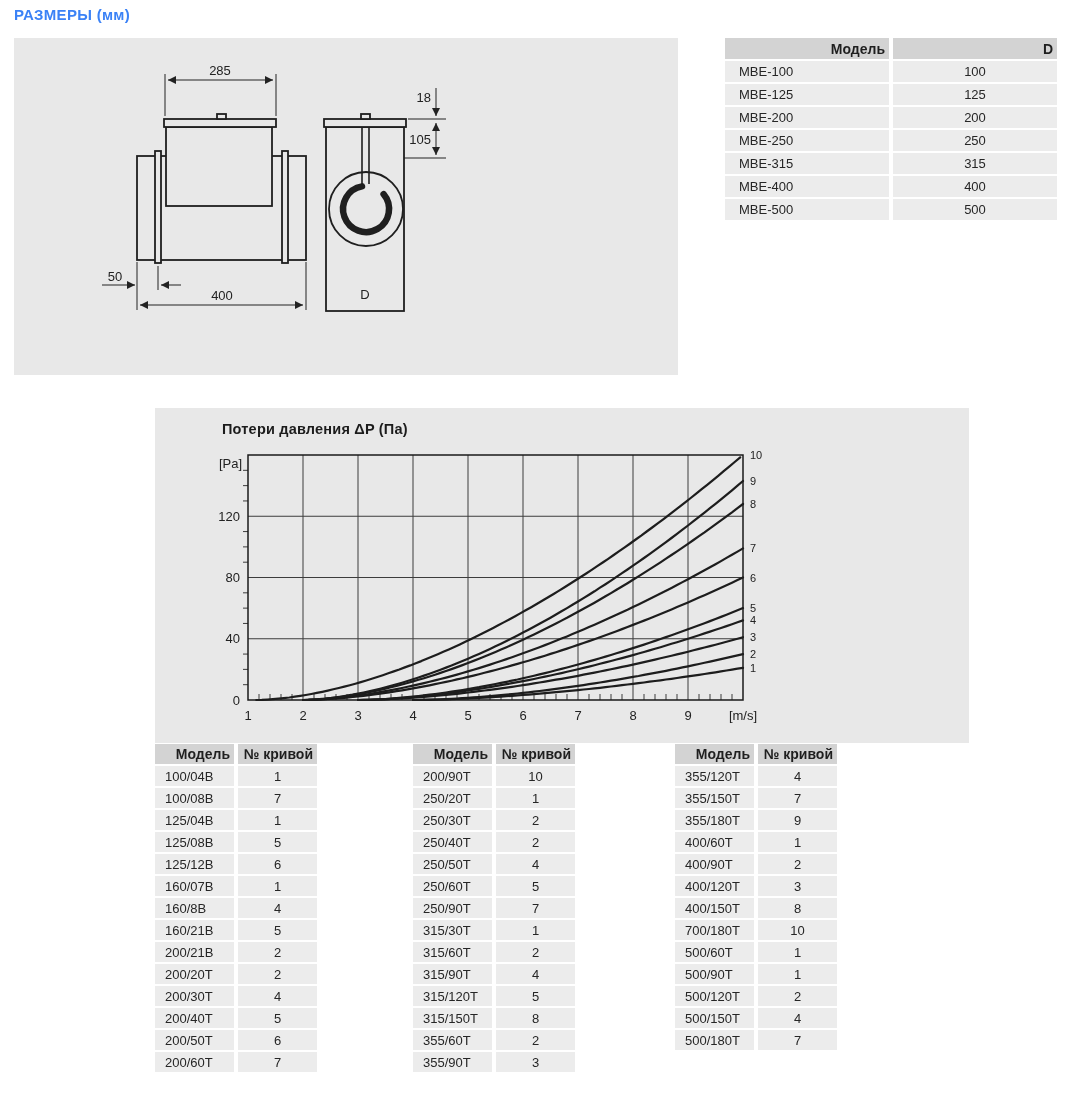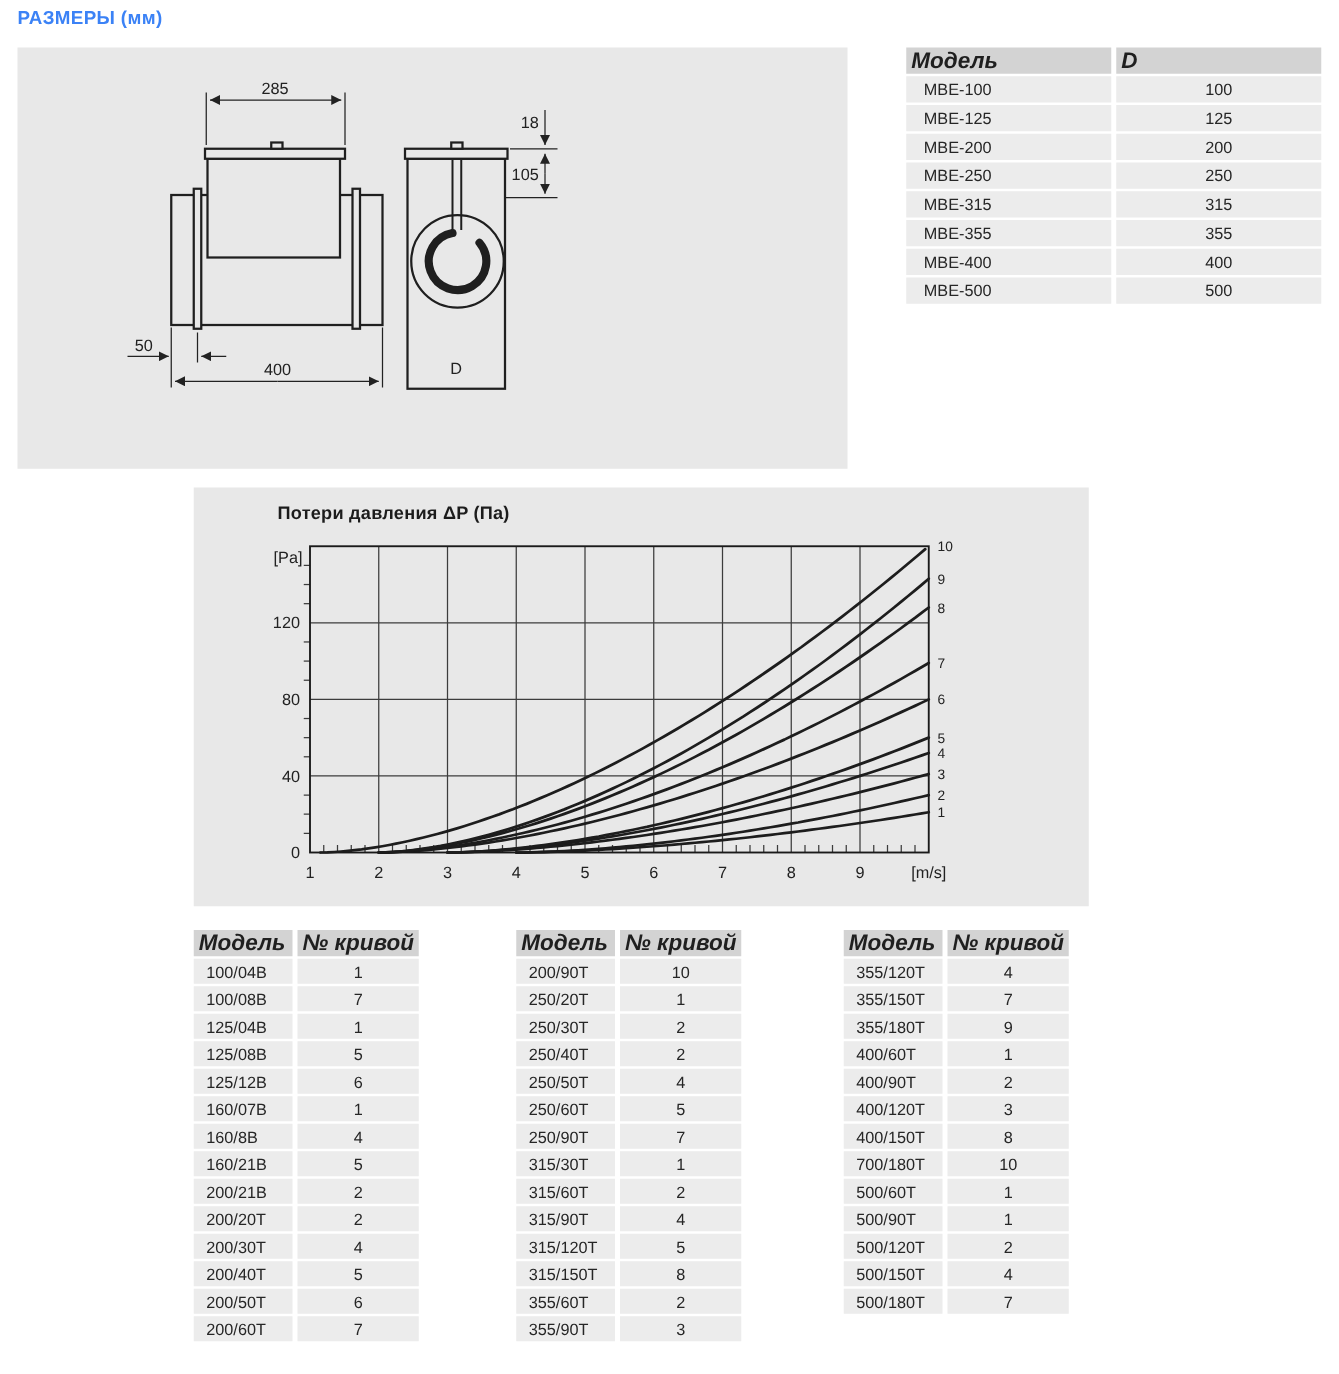--- a/index.html
+++ b/index.html
@@ -7,29 +7,29 @@
     width:1071px;height:1099px;position:relative;background:#ffffff;
     font-family:"Liberation Sans",sans-serif;color:#222;
     -webkit-font-smoothing:antialiased;
   }
   .page-title{
     position:absolute;left:14px;top:6px;margin:0;
     font-size:15px;font-weight:bold;color:#3b82f6;letter-spacing:.3px;
   }
   .panel{position:absolute;background:#e8e8e8;}
   #drawing-panel{left:14px;top:38px;width:664px;height:337px;}
-  #chart-panel{left:155px;top:390px;width:716px;height:335px;}
+  #chart-panel{left:155px;top:408px;width:814px;height:335px;}
   .chart-title{
     position:absolute;left:67px;top:13px;
     font-size:14.5px;font-weight:bold;color:#1c1c1c;letter-spacing:.2px;
   }
   
   table{border-collapse:separate;border-spacing:4px 2px;position:absolute;table-layout:fixed;}
   th,td{box-sizing:border-box;overflow:hidden;white-space:nowrap;}
-  th{background:#d3d3d3;font-weight:bold;font-size:18px;height:21px;text-align:left;padding:0 4px;color:#1f1f1f;font-style:italic;}
+  th{background:#d3d3d3;font-weight:bold;font-size:14px;height:21px;text-align:right;padding:0 4px;color:#1f1f1f;}
   td{background:#ececec;font-size:13px;height:21px;text-align:center;padding:0 4px;color:#262626;}
   td.model{text-align:left;}
   #dim-table{left:721px;top:36px;}
   #dim-table th,#dim-table td{width:164px;height:21px;}
   #dim-table td.model{padding-left:14px;margin-top:14px;}
   .curve-table th,.curve-table td{width:79px;height:20px;}
   .curve-table td.model{padding-left:10px;}
   #curve-table-a{left:151px;top:742px;}
   #curve-table-b{left:409px;top:742px;}
   #curve-table-c{left:671px;top:742px;}
@@ -124,24 +124,20 @@
         <td class="model">MBE-200</td>
         <td class="">200</td>
       </tr>
       <tr>
         <td class="model">MBE-250</td>
         <td class="">250</td>
       </tr>
       <tr>
         <td class="model">MBE-315</td>
         <td class="">315</td>
-      </tr>
-      <tr>
-        <td class="model">MBE-355</td>
-        <td class="">355</td>
       </tr>
       <tr>
         <td class="model">MBE-400</td>
         <td class="">400</td>
       </tr>
       <tr>
         <td class="model">MBE-500</td>
         <td class="">500</td>
       </tr>
     </tbody>

